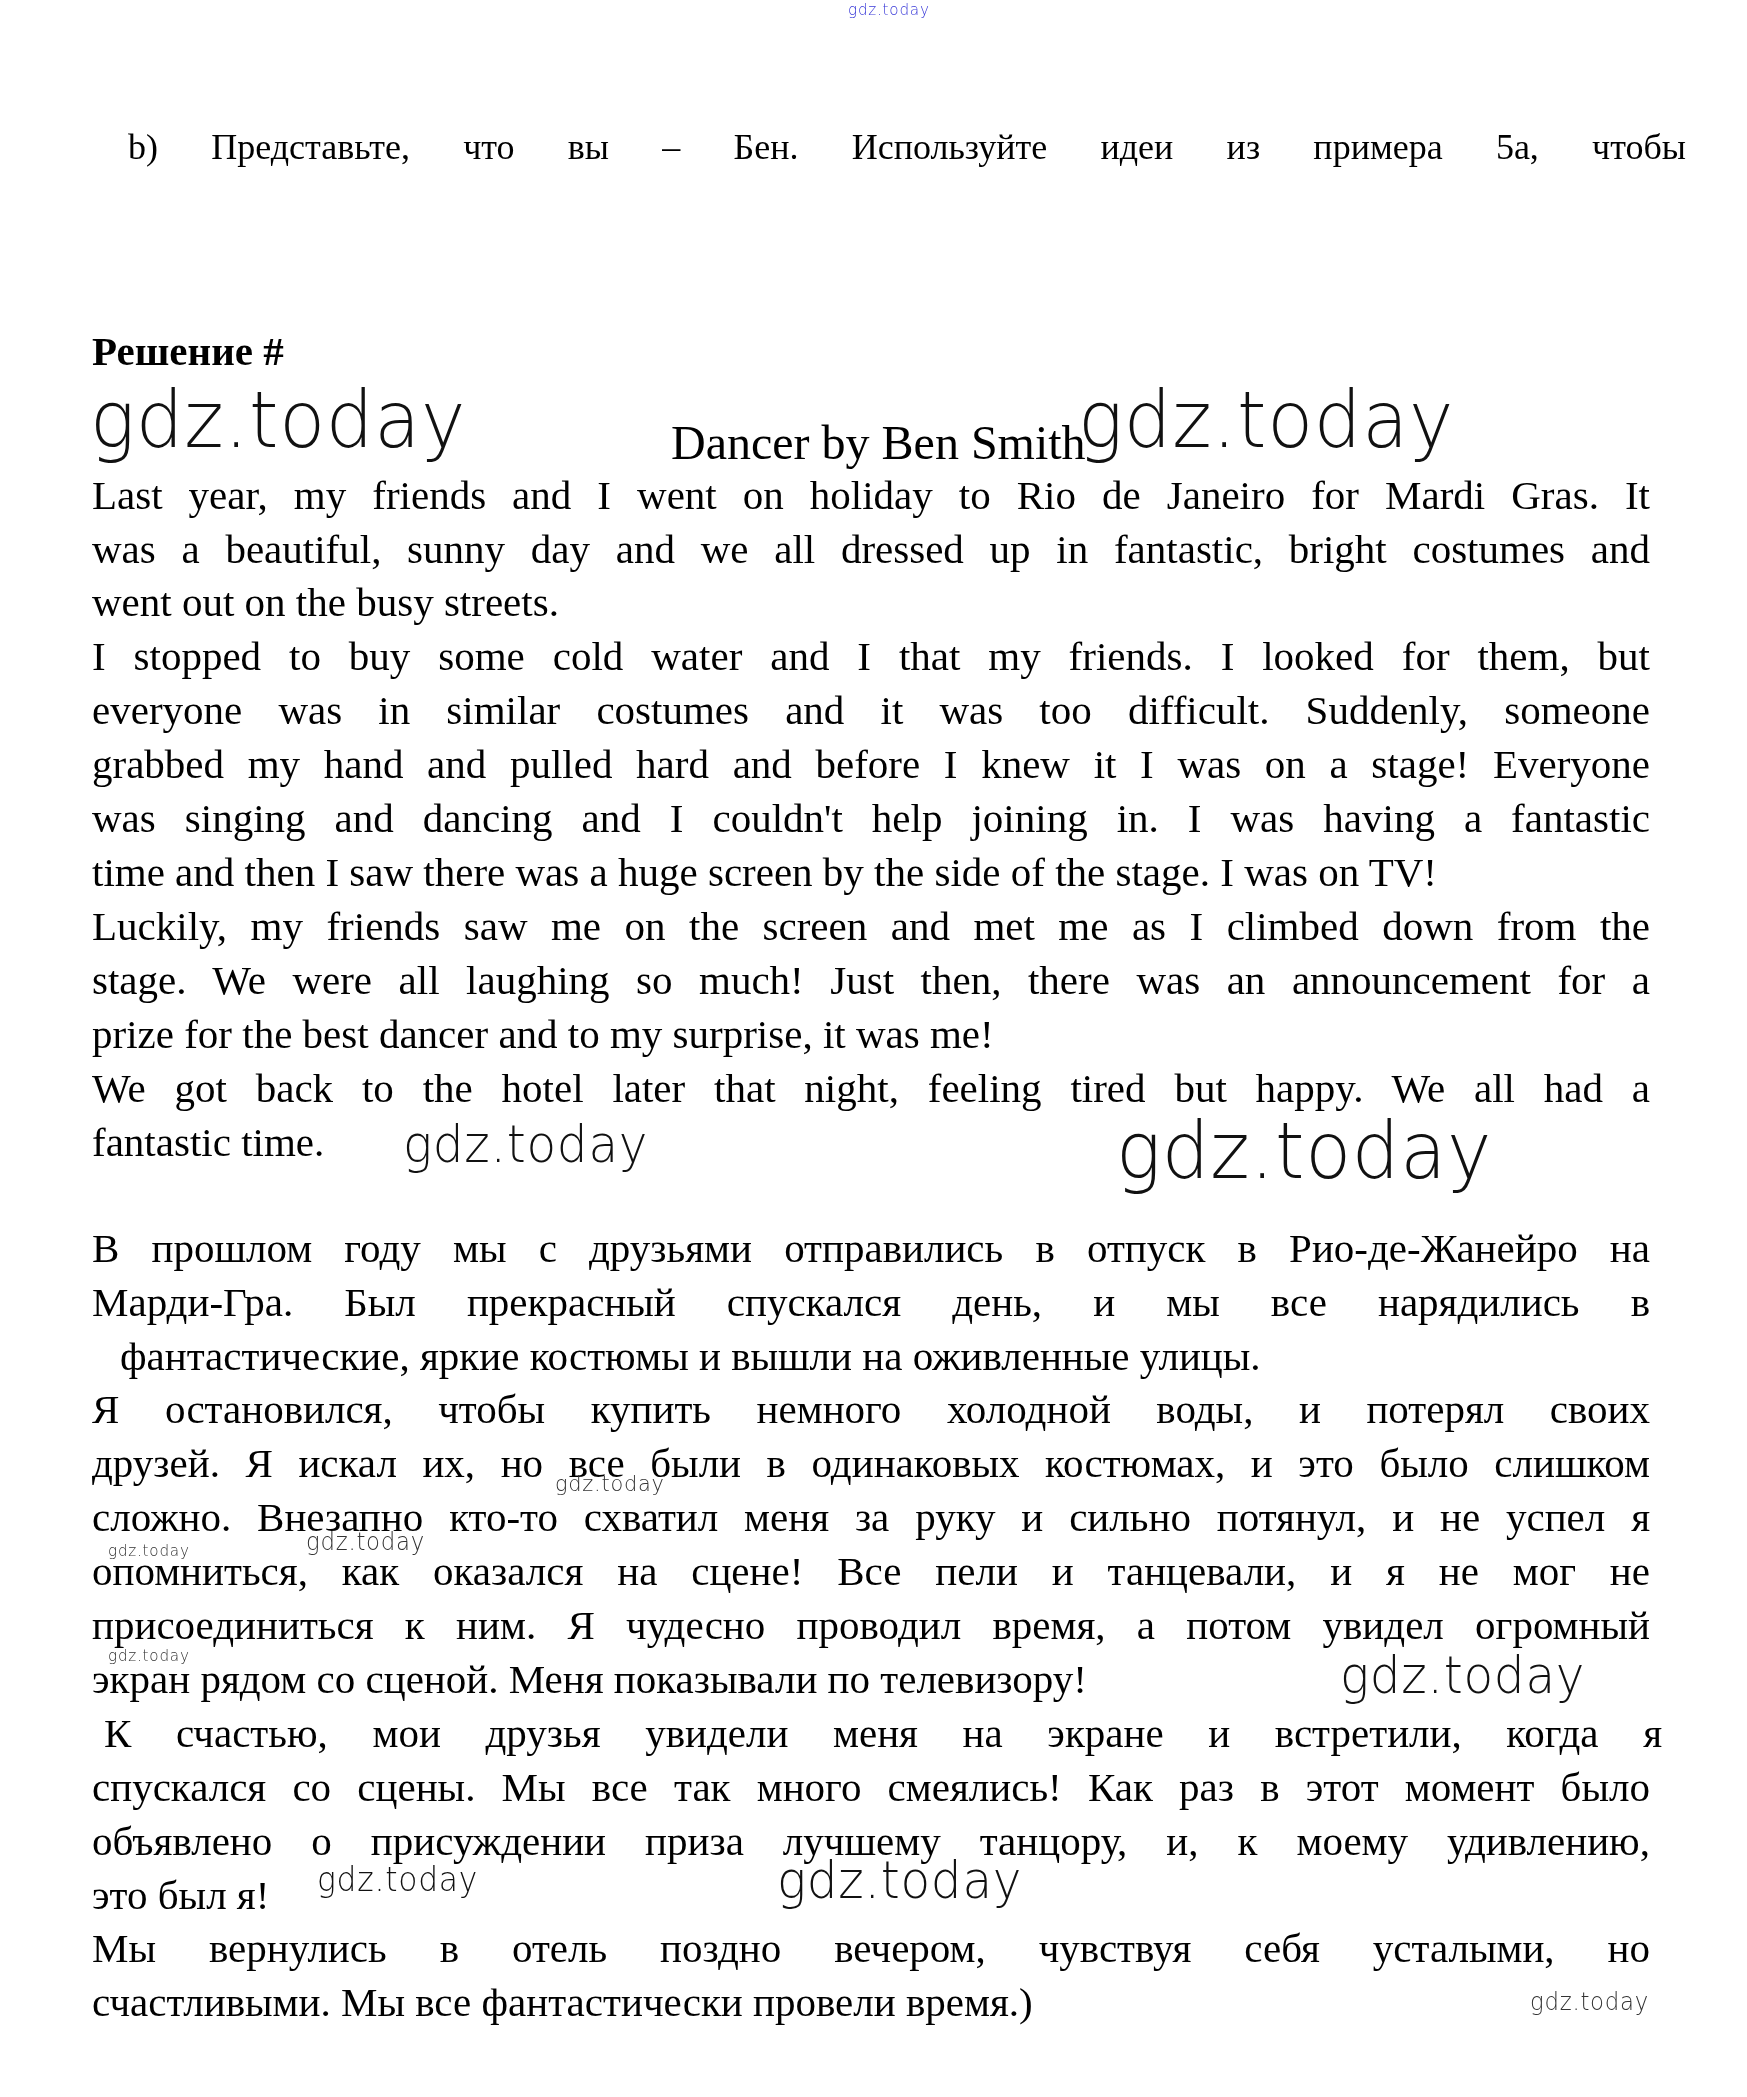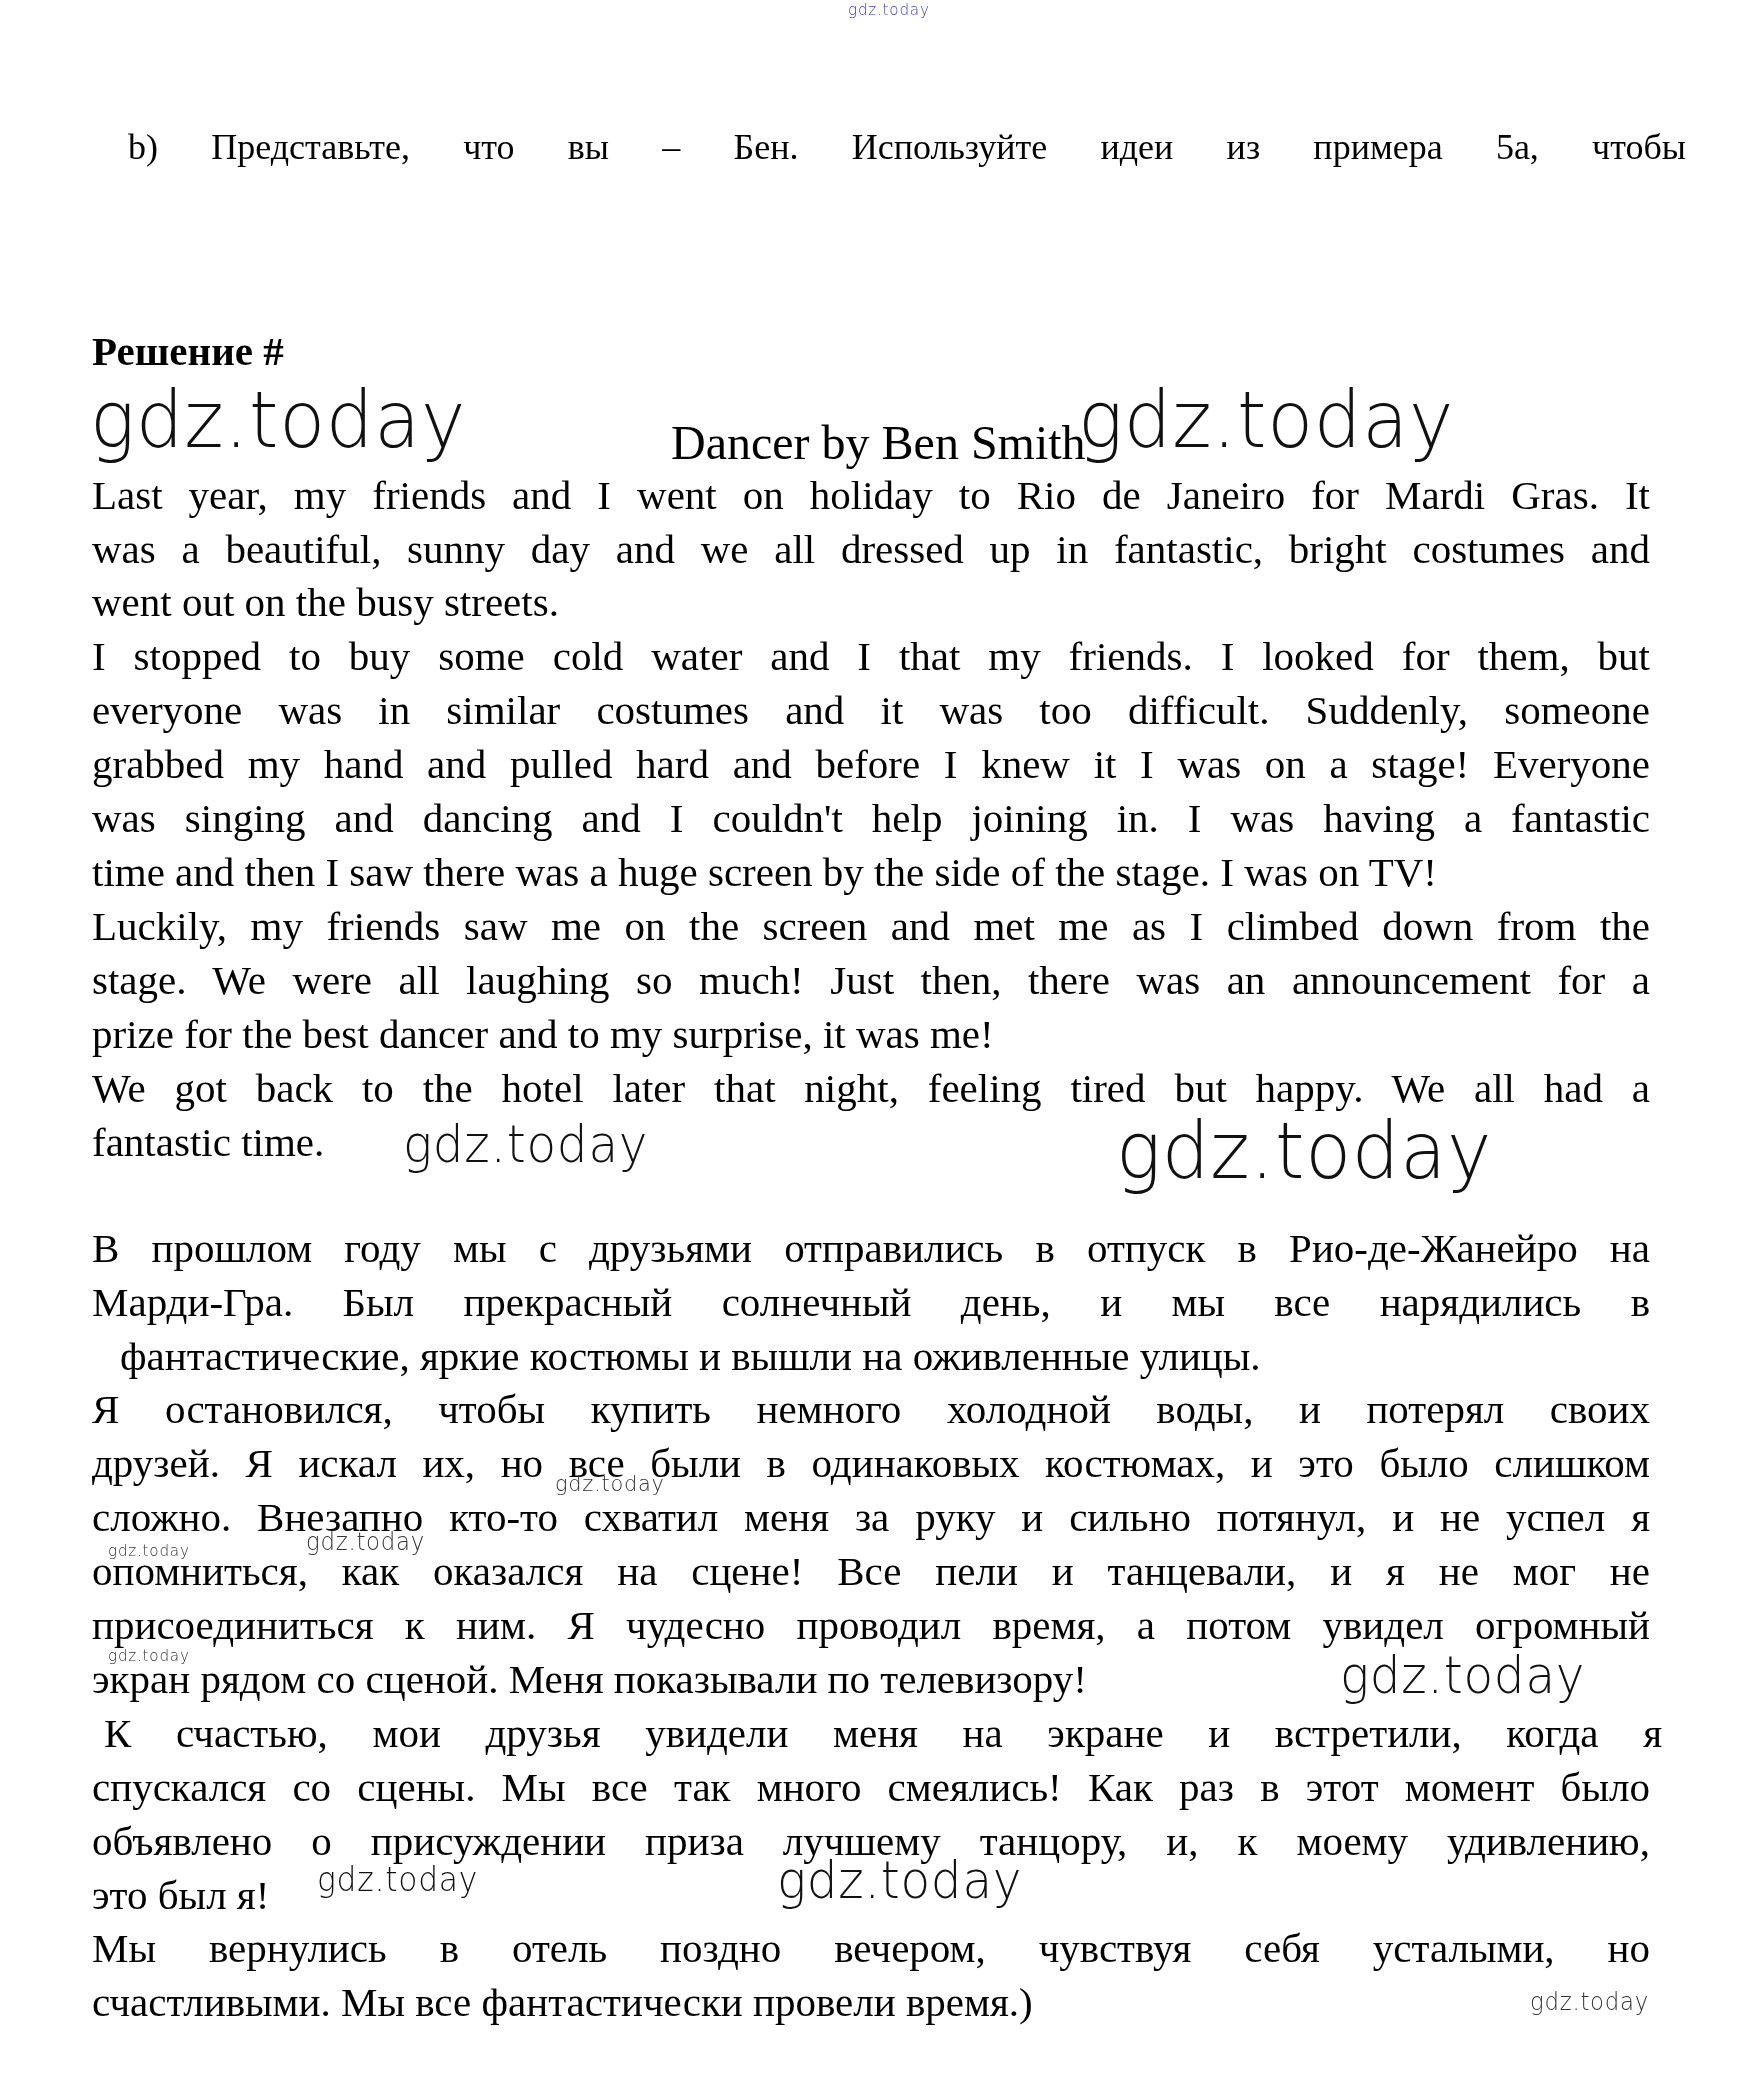--- a/index.html
+++ b/index.html
@@ -46,21 +46,21 @@
     <div class="line serif last" style="top:1007px;">prize for the best dancer and to my surprise, it was me!</div>
     <div class="line serif" style="top:1061px;">We got back to the hotel later that night, feeling tired but happy. We all had a</div>
     <div class="line serif last" style="top:1115px;">fantastic time.</div>
   </div>
 
   <div class="wm" style="left:403px; top:1116px; font-size:51px; line-height:57px;">gdz.today</div>
   <div class="wm" style="left:1116px; top:1108px; font-size:79px; line-height:87px;">gdz.today</div>
 
   <div>
     <div class="line serif" style="top:1221px;">В прошлом году мы с друзьями отправились в отпуск в Рио-де-Жанейро на</div>
-    <div class="line serif" style="top:1275px;">Марди-Гра. Был прекрасный солнечный день, и мы все нарядились в</div>
+    <div class="line serif" style="top:1275px;">Марди-Гра. Был прекрасный спускался день, и мы все нарядились в</div>
     <div class="line serif last" style="top:1329px;margin-left:28px;">фантастические, яркие костюмы и вышли на оживленные улицы.</div>
     <div class="line serif" style="top:1382px;">Я остановился, чтобы купить немного холодной воды, и потерял своих</div>
     <div class="line serif" style="top:1436px;">друзей. Я искал их, но все были в одинаковых костюмах, и это было слишком</div>
     <div class="line serif" style="top:1490px;">сложно. Внезапно кто-то схватил меня за руку и сильно потянул, и не успел я</div>
     <div class="line serif" style="top:1544px;">опомниться, как оказался на сцене! Все пели и танцевали, и я не мог не</div>
     <div class="line serif" style="top:1598px;">присоединиться к ним. Я чудесно проводил время, а потом увидел огромный</div>
     <div class="line serif last" style="top:1652px;">экран рядом со сценой. Меня показывали по телевизору!</div>
     <div class="line serif" style="top:1706px;margin-left:12px;">К счастью, мои друзья увидели меня на экране и встретили, когда я</div>
     <div class="line serif" style="top:1760px;">спускался со сцены. Мы все так много смеялись! Как раз в этот момент было</div>
     <div class="line serif" style="top:1814px;">объявлено о присуждении приза лучшему танцору, и, к моему удивлению,</div>

